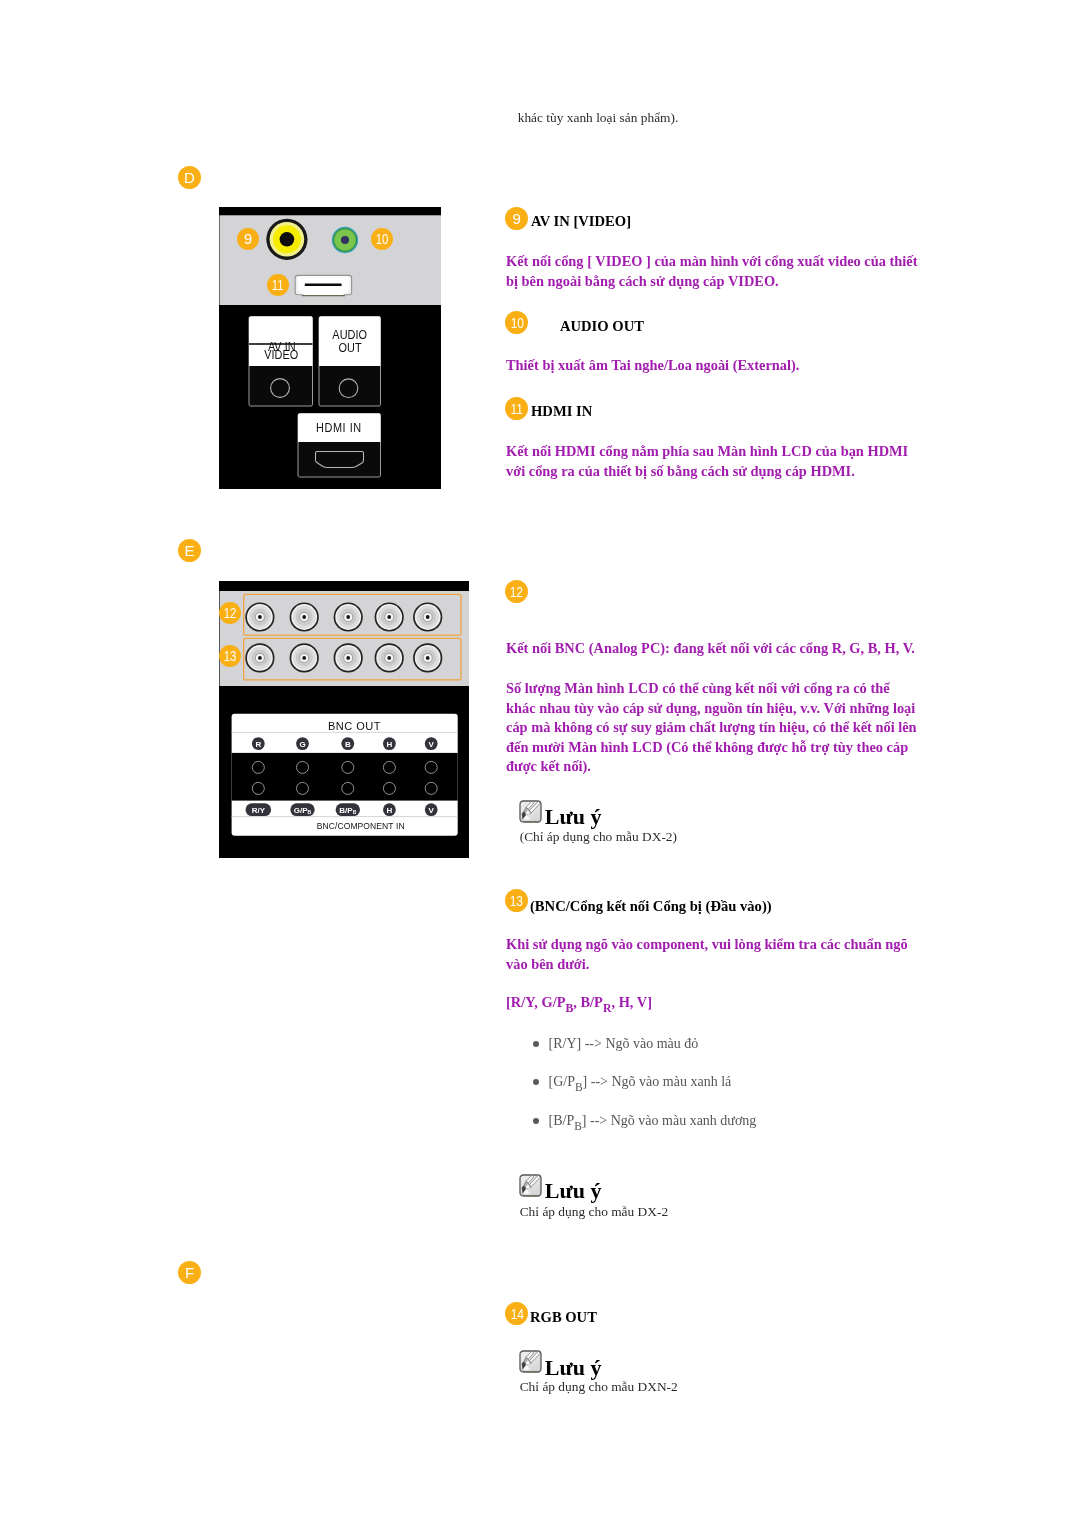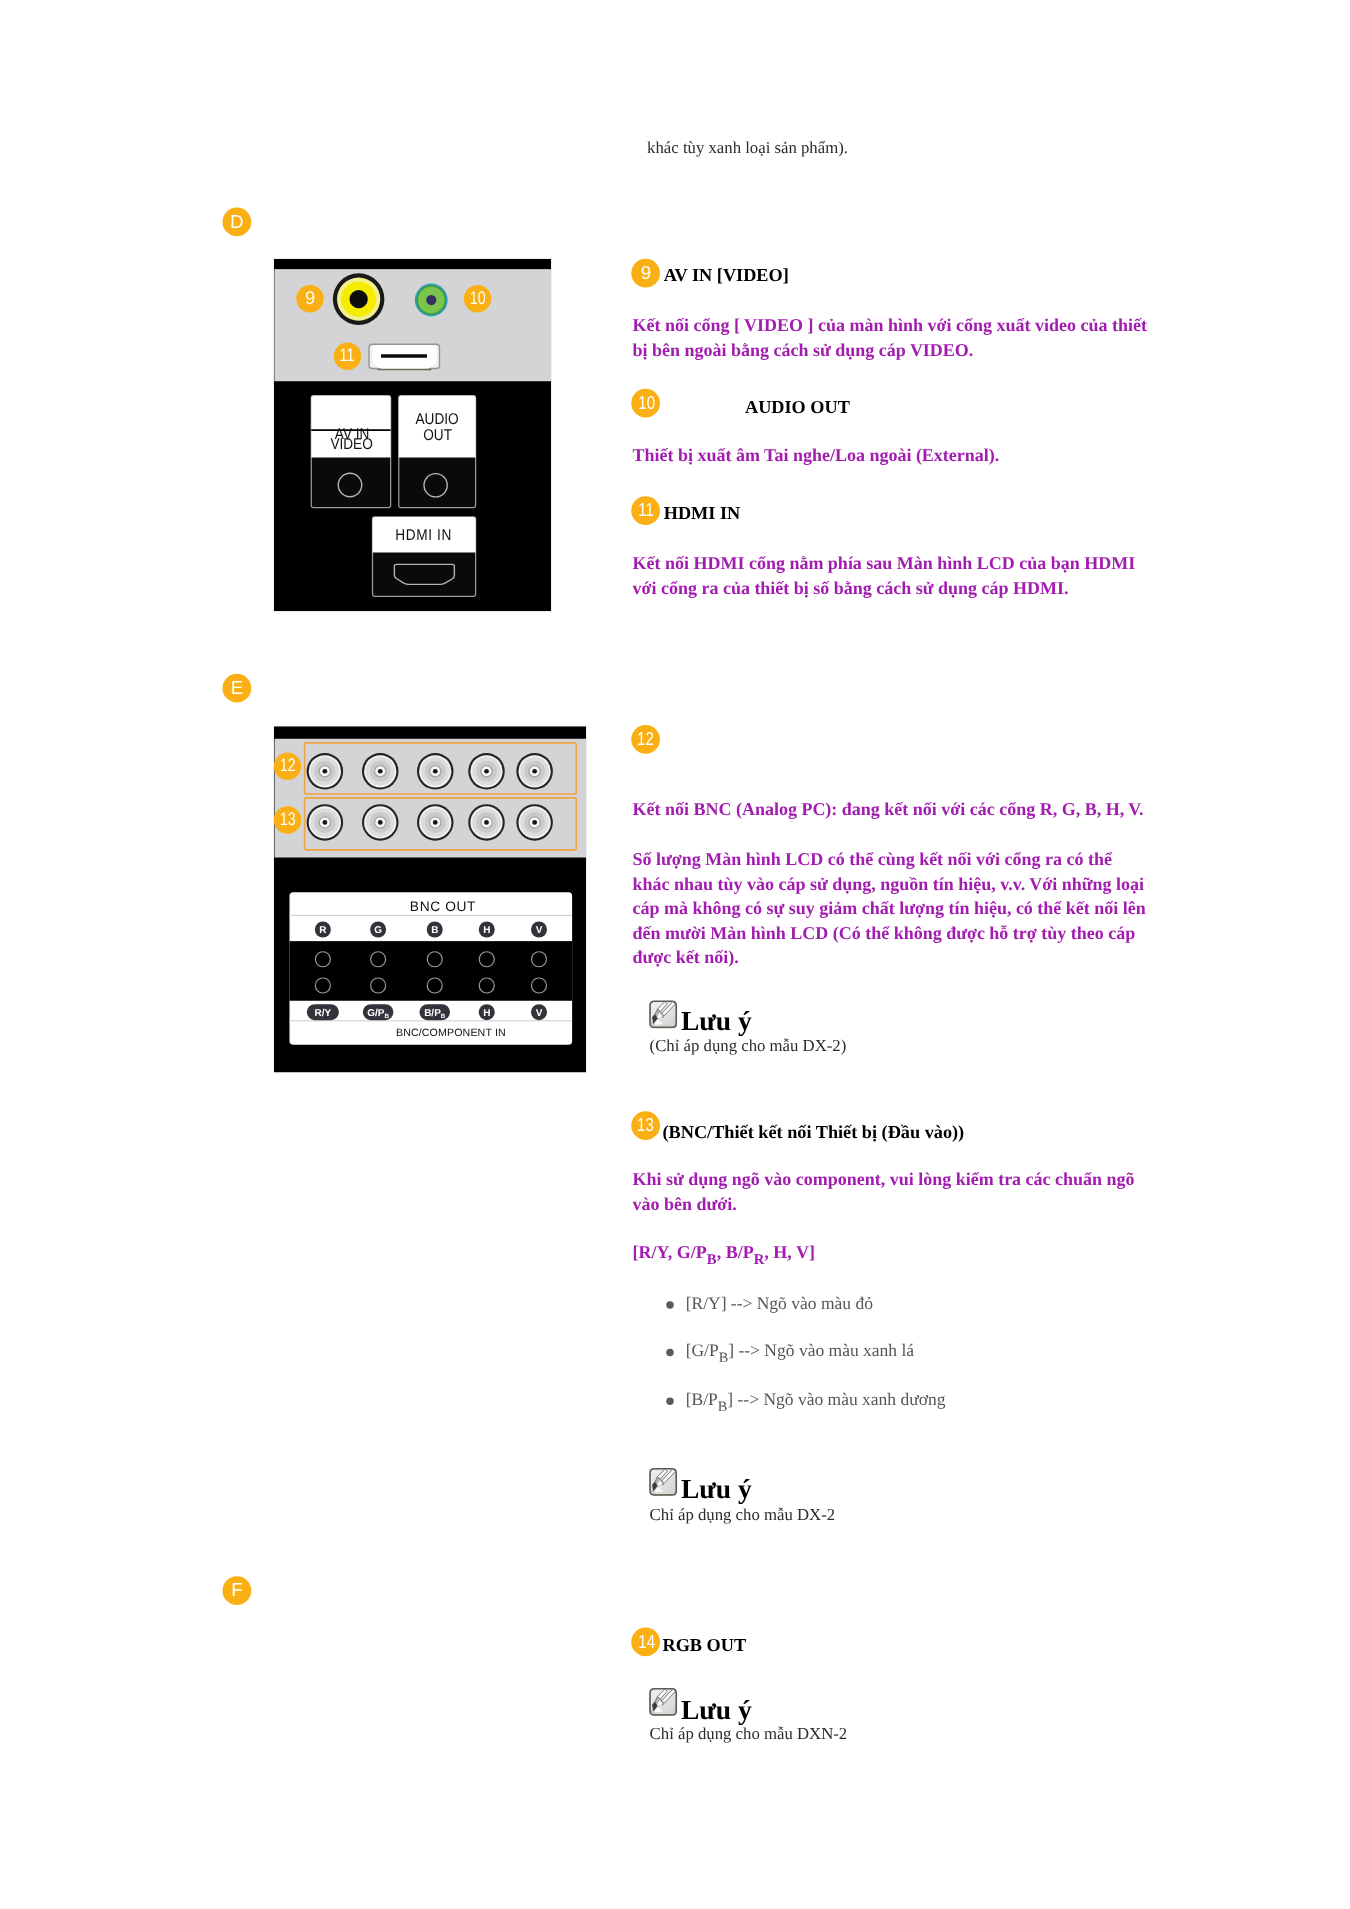--- a/index.html
+++ b/index.html
@@ -113,21 +113,21 @@
   <div class="lbl-d" style="left:250.8px;top:348.8px;width:61.4px;"><span>VIDEO</span></div>
   <div class="lbl-d" style="left:319.4px;top:329px;width:60.6px;"><span>AUDIO</span></div>
   <div class="lbl-d" style="left:319.4px;top:341.7px;width:60.6px;"><span>OUT</span></div>
   <div class="lbl-d" style="left:299.3px;top:422.3px;width:80px;letter-spacing:0.6px;"><span>HDMI IN</span></div>
 
   <div class="badge badge-num" style="left:505.2px;top:206.9px;">9</div>
   <div class="abs head" style="left:531px;top:212px;">AV IN [VIDEO]</div>
   <div class="abs body-text" style="left:506px;top:252px;width:414px;">Kết nối cổng <b>[</b> VIDEO <b>]</b> của màn hình với cổng xuất video của thiết bị bên ngoài bằng cách sử dụng cáp VIDEO.</div>
 
   <div class="badge badge-num two" style="left:505.4px;top:311.1px;"><i>10</i></div>
-  <div class="abs head" style="left:552px;top:317px;padding-left:44px;">AUDIO OUT</div>
+  <div class="abs head" style="left:516px;top:317px;padding-left:44px;">AUDIO OUT</div>
   <div class="abs body-text" style="left:506px;top:356px;width:414px;">Thiết bị xuất âm Tai nghe/Loa ngoài (External).</div>
 
   <div class="badge badge-num two" style="left:505.4px;top:397px;"><i>11</i></div>
   <div class="abs head" style="left:531px;top:402px;">HDMI IN</div>
   <div class="abs body-text" style="left:506px;top:442px;width:414px;">Kết nối HDMI cổng nằm phía sau Màn hình LCD của bạn HDMI với cổng ra của thiết bị số bằng cách sử dụng cáp HDMI.</div>
 
   <div class="badge badge-letter" style="left:178.1px;top:538.7px;">E</div>
 
   <div class="abs" style="left:219px;top:581px;width:250px;height:277px;">
     <svg width="250" height="277" viewBox="0 0 250 277">
@@ -318,21 +318,21 @@
 
  <path d="M14.5 31.0 L23.0 38.5 L9.5 39.5 Z" fill="#fbfbfb"></path>
  <path d="M17.0 20.5 L24.0 27.5 L13.0 29.0 Z" fill="#fbfbfb"></path>
  <path d="M19.5 27.0 L24.8 25.2 L23.0 29.0 Z" fill="#9d9b79"></path>
 </svg></span>
     <span class="note-label">Lưu ý</span>
   </div>
   <div class="abs small" style="left:519.7px;top:828.4px;">(Chỉ áp dụng cho mẫu DX-2)</div>
 
   <div class="badge badge-num two" style="left:505.2px;top:889px;"><i>13</i></div>
-  <div class="abs head" style="left:530px;top:897px;">(BNC/Thiết kết nối Thiết bị (Đầu vào))</div>
+  <div class="abs head" style="left:530px;top:897px;">(BNC/Cổng kết nối Cổng bị (Đầu vào))</div>
   <div class="abs body-text" style="left:506px;top:935px;width:414px;">Khi sử dụng ngõ vào component, vui lòng kiểm tra các chuẩn ngõ vào bên dưới.</div>
   <div class="abs body-text" style="left:506px;top:993px;width:414px;">[R/Y, G/P<sub>B</sub>, B/P<sub>R</sub>, H, V]</div>
   <div class="abs" style="left:506px;top:1033.5px;width:414px;">
     <div class="bullet-row" style="top:0px;">
       <span class="bullet-dot"></span>
       <span class="bullet-text">[R/Y] --&gt; Ngõ vào màu đỏ</span>
     </div>
     <div class="bullet-row" style="top:38.2px;">
       <span class="bullet-dot"></span>
       <span class="bullet-text">[G/P<sub>B</sub>] --&gt; Ngõ vào màu xanh lá</span>

